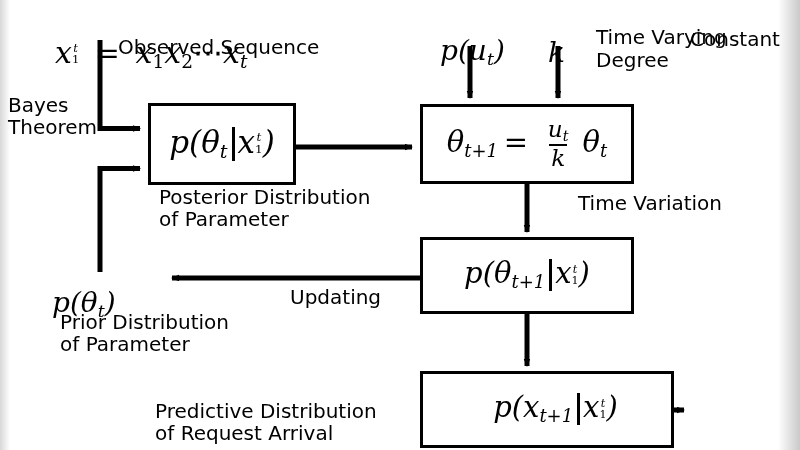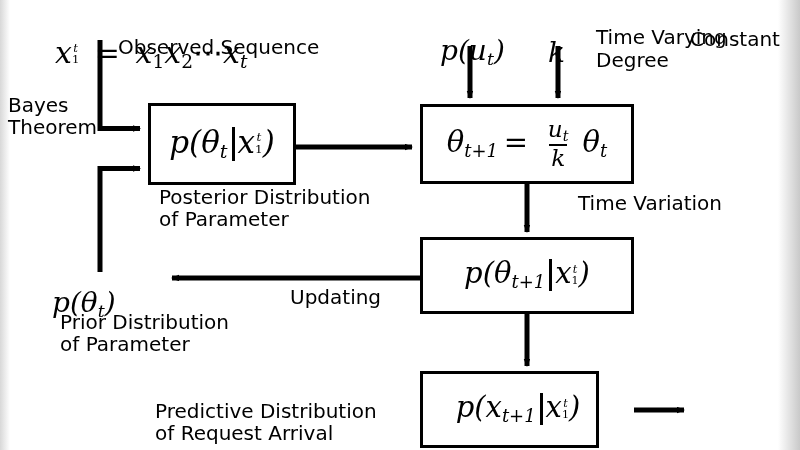--- a/index.html
+++ b/index.html
@@ -218,21 +218,21 @@
 
   <div class="node-box" style="left:420px; top:237px; width:214px; height:77px;">
     <span class="math" style="font-size:29px;">
       p(θ<sub>t+1</sub><span class="bar" style="height:32px;"></span>x<span class="stack">
           <sup>t</sup>
           <sub class="nosub">1</sub>
         </span>)
     </span>
   </div>
 
-  <div class="node-box" style="left:420px; top:371px; width:179px; height:77px;padding-left:17px;">
+  <div class="node-box" style="left:420px; top:371px; width:254px; height:77px;padding-left:17px;">
     <span class="math" style="font-size:29px;">
       p(x<sub>t+1</sub><span class="bar" style="height:32px;"></span>x<span class="stack">
           <sup>t</sup>
           <sub class="nosub">1</sub>
         </span>)
     </span>
   </div>
 
   <div class="lbl" style="left:122px; top:186px;margin-left:37px;">Posterior Distribution
 of Parameter</div>

